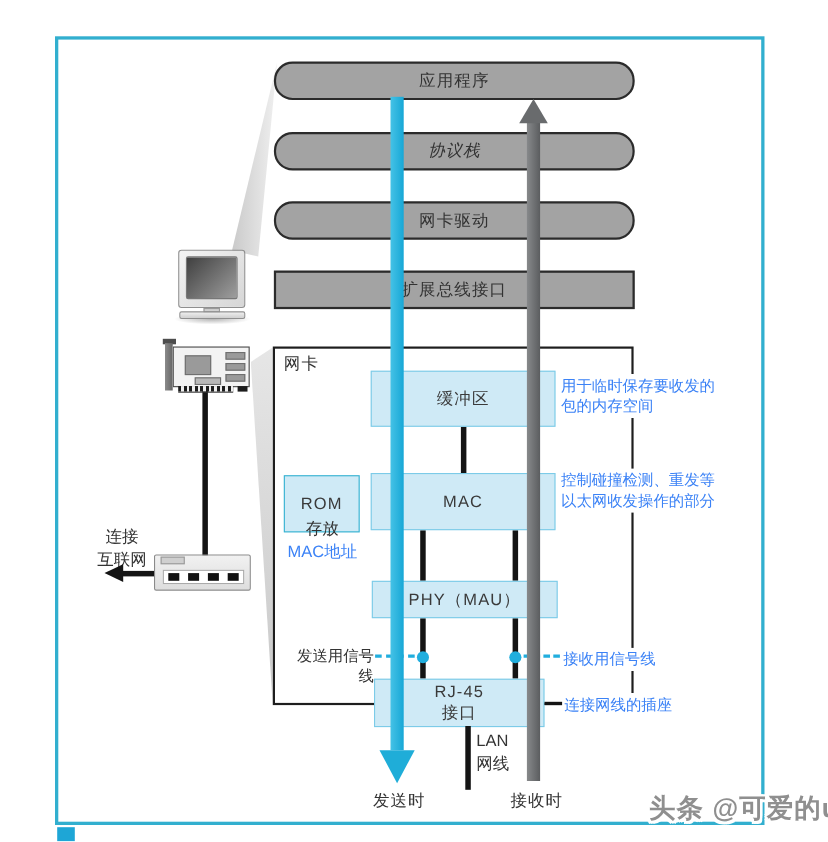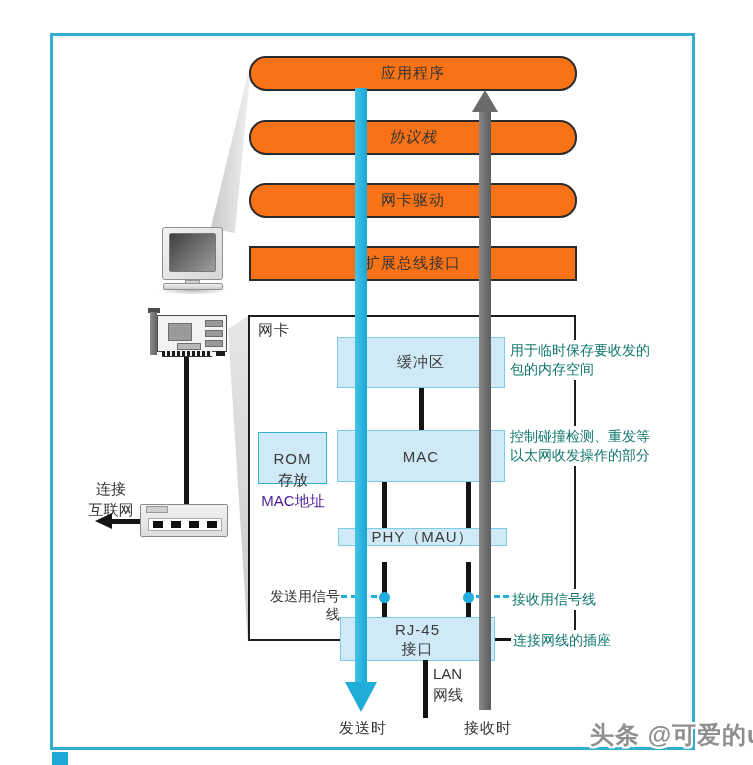--- a/index.html
+++ b/index.html
@@ -14,45 +14,45 @@
 
   
   .beam-upper { position:absolute; left:210px; top:55px; width:45px; height:180px; z-index:1;
            background:linear-gradient(to right,#c9c9c9,#f3f3f3);
            clip-path:polygon(93% 1%, 55% 99%, 2% 96%); }
   .beam-lower { position:absolute; left:228px; top:316px; width:20px; height:326px; z-index:1;
            background:linear-gradient(to bottom,#e6e6e6,#c9c9c9);
            clip-path:polygon(0 4%, 100% 0%, 100% 100%); }
 
   
-  .stackbox { position:absolute; left:249px; width:328px; height:35px; background:#f97316;
+  .stackbox { position:absolute; left:249px; width:328px; height:35px; background:#a3a3a3;
            border:2px solid #2b2b2b; display:flex; align-items:center; justify-content:center;
            font-size:15px; z-index:2; letter-spacing:1px; }
   .rounded { border-radius:17px; }
   .sb1 { top:56px; } .sb2 { top:120px;font-style:italic; } .sb3 { top:183px; } .sb4 { top:246px; }
 
   
   .nicbox { position:absolute; left:248px; top:315px; width:328px; height:326px;
            border:2.5px solid #1e1e1e; z-index:2; background:transparent; }
   .nic-label { position:absolute; left:258px; top:321px; font-size:15px; z-index:3; letter-spacing:1px; }
 
   
   .blue { position:absolute; background:#cfeaf6; border:1.5px solid #7ccbe8; z-index:4;
            display:flex; align-items:center; justify-content:center; font-size:15px; letter-spacing:1px;
            text-align:center; color:#3a3a3a; }
   .buffer { left:337px; top:337px; width:168px; height:51px; }
   .rom    { left:258px; top:432px; width:69px;  height:52px; border:1.5px solid #35b2d2; }
   .mac    { left:337px; top:430px; width:168px; height:52px; }
-  .phy    { left:338px; top:528px; width:169px; height:18px; }
+  .phy    { left:338px; top:528px; width:169px; height:34px; }
   .rj45   { left:340px; top:617px; width:155px; height:44px; line-height:19px; }
 
   .rom-note1 { position:absolute; left:262px; top:471px; width:62px; text-align:center;
            font-size:15px; z-index:4; }
   .rom-note2 { position:absolute; left:250px; top:492px; width:86px; text-align:center;
-           font-size:15px; color:#4c1d95; z-index:4; }
+           font-size:15px; color:#3b82f6; z-index:4; }
 
   
   .vline { position:absolute; width:5px; background:#141414; z-index:3; }
   .c-buf-mac { left:419px; top:388px; height:42px; }
   .c-mac-phy-l { left:382px; top:482px; height:46px; }
   .c-mac-phy-r { left:466px; top:482px; height:46px; }
   .c-phy-rj-l { left:382px; top:562px; height:55px; }
   .c-phy-rj-r { left:466px; top:562px; height:55px; }
   .c-lan { left:423px; top:660px; height:58px; z-index:5; }
   .c-nic-hub { left:184px; top:355px; height:150px; }
@@ -74,21 +74,21 @@
   .dash-left { left:341px; width:36px; }
   .dash-right { left:476px; width:33px; }
   .dot { position:absolute; top:592px; width:11px; height:11px; border-radius:50%;
            background:#21aede; z-index:6; }
   .dot-left { left:379px; } .dot-right { left:463px; }
   .sig-label-left { position:absolute; left:260px; top:588px; width:80px; font-size:14px;
            text-align:right; z-index:4; background:#fff; }
 
   
   .annot { position:absolute; font-size:14px; line-height:19px; background:#fff;
-           white-space:pre-line; z-index:4; padding:1px 2px; color:#0f766e; }
+           white-space:pre-line; z-index:4; padding:1px 2px; color:#3b82f6; }
   .an1 { left:508px; top:340px; }
   .an2 { left:508px; top:426px; }
   .an3 { left:510px; top:534px; }
   .an4 { left:510px; top:589px; }
   .an5 { left:511px; top:630px; }
   .an5-tick { position:absolute; left:495px; top:638px; width:17px; height:3px;
            background:#141414; z-index:4; }
 
   
   .internet-label { position:absolute; left:80px; top:478px; width:62px; text-align:center;

